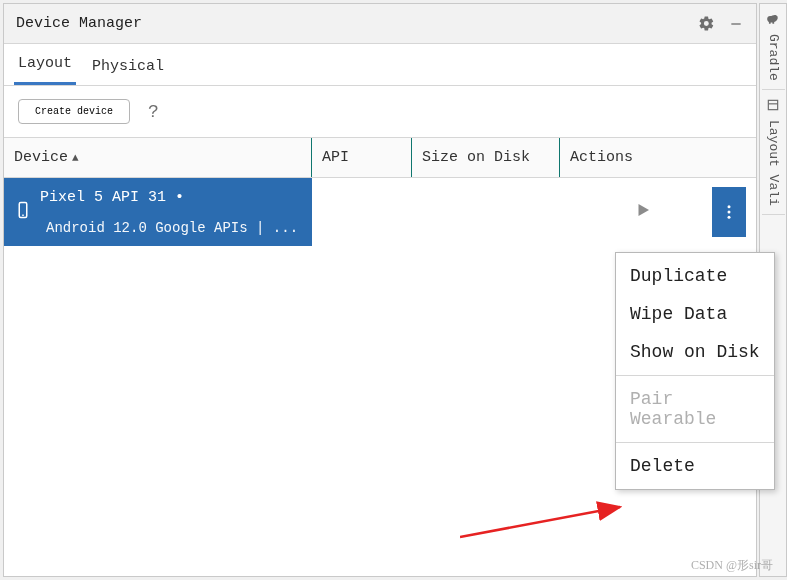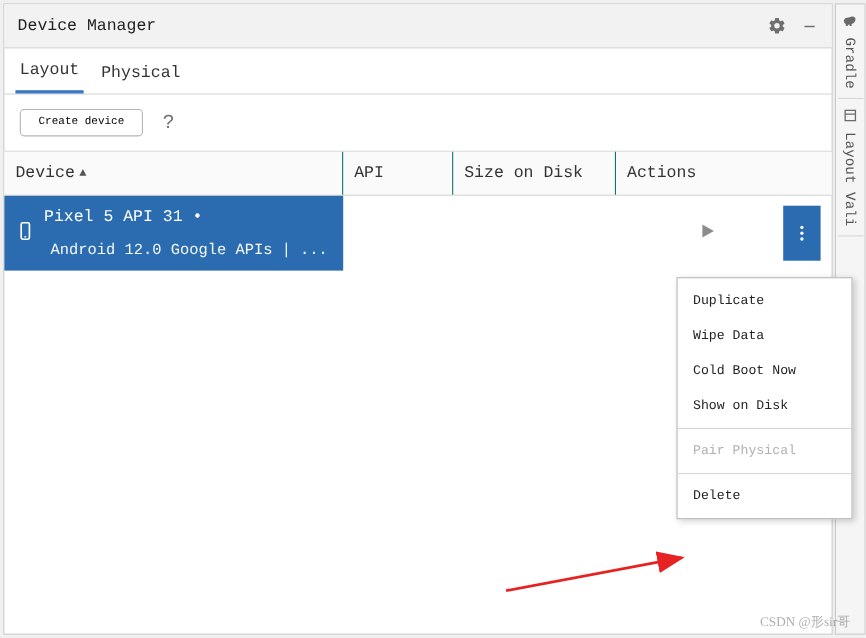--- a/index.html
+++ b/index.html
@@ -148,21 +148,21 @@
     left: 615px; top: 252px;
     width: 160px;
     background: #fff;
     border: 1px solid #b8b8b8;
     box-shadow: 2px 2px 6px rgba(0,0,0,0.2);
     padding: 4px 0;
     z-index: 10;
   }
   .menu-item {
     padding: 9px 14px;
-    font-size: 12px;
+    font-size: 18px;
     cursor: pointer;
     color: #222;
   }
   .menu-item.disabled { color: #b0b0b0; cursor: default; }
   .menu-separator { height:1px; background:#d6d6d6; margin: 4px 0; }
   
   .arrow-annotation {
     position: absolute;
     left: 460px; top: 482px;
     pointer-events: none;
@@ -272,24 +272,23 @@
           <line x1="4" y1="10" x2="20" y2="10"></line>
         </svg>
     </span>
     <span>Layout Vali</span>
   </div>
 </div>
 
 <div class="context-menu">
   <div class="menu-item">Duplicate</div>
   <div class="menu-item">Wipe Data</div>
-  <div class="menu-item">Cold Boot Now</div>
   <div class="menu-item">Show on Disk</div>
   <div class="menu-separator"></div>
-  <div class="menu-item disabled">Pair Physical</div>
+  <div class="menu-item disabled">Pair Wearable</div>
   <div class="menu-separator"></div>
   <div class="menu-item">Delete</div>
 </div>
 
 <svg class="arrow-annotation" width="180" height="60">
   <defs>
     <marker id="ah" markerWidth="10" markerHeight="8" refX="9" refY="4" orient="auto">
       <polygon points="0 0, 10 4, 0 8" fill="#e62222"></polygon>
     </marker>
   </defs>

